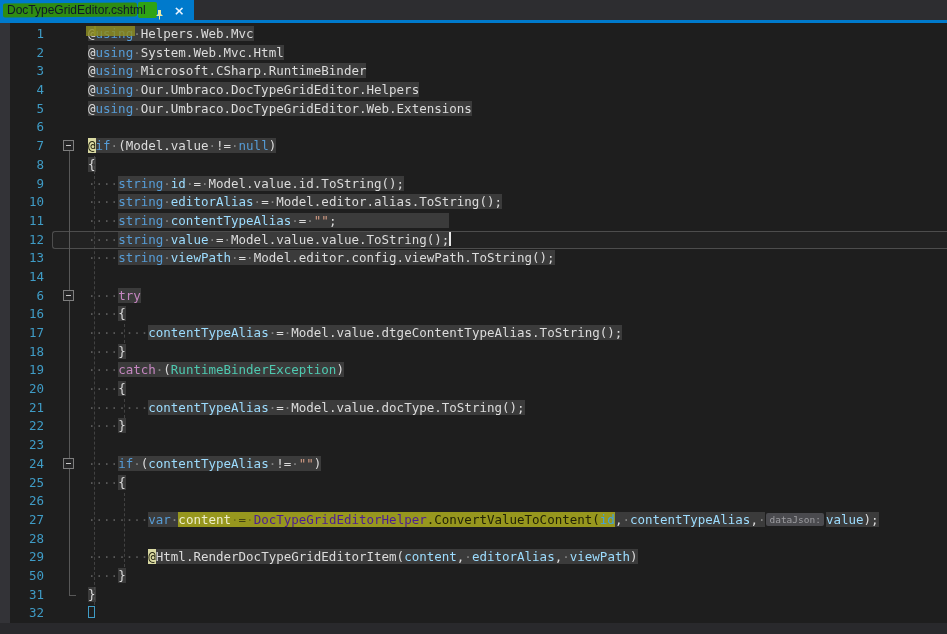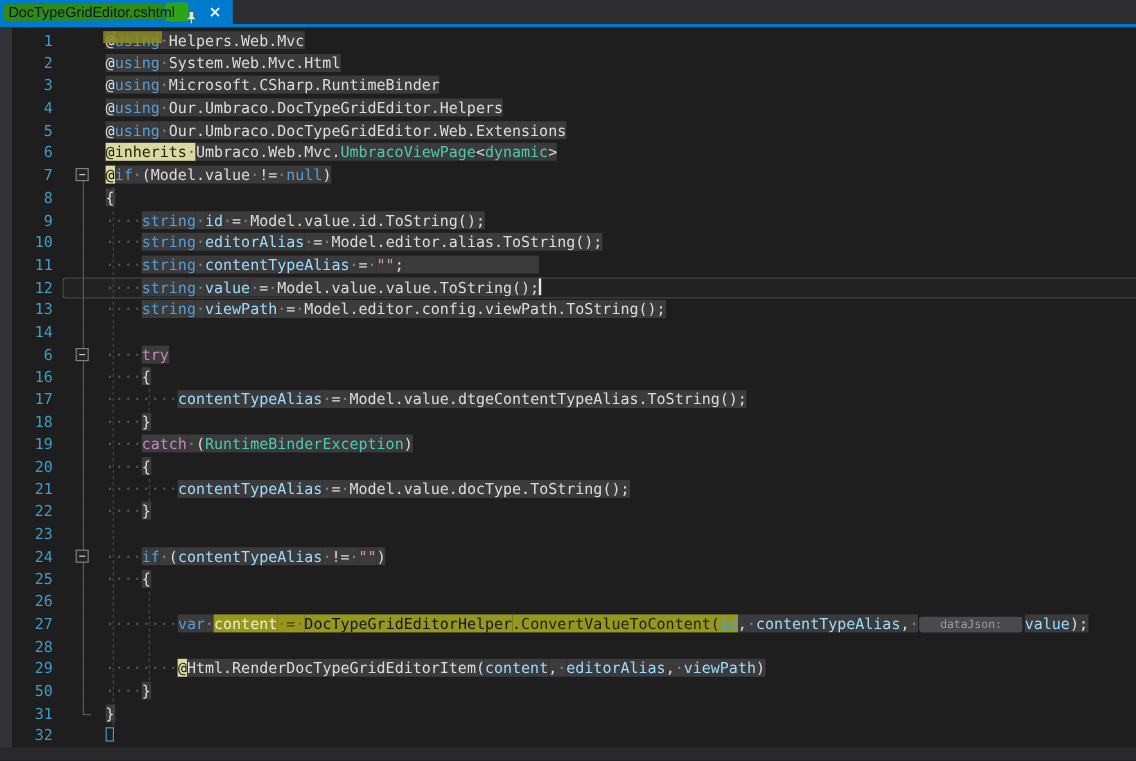--- a/index.html
+++ b/index.html
@@ -31,22 +31,22 @@
   
   .seg{background:#3B3B3B;color:#DCDCDC;}
   .kw{color:#569CD6;} .ctl{color:#C586C0;} .typ{color:#4EC9B0;} .loc{color:#9CDCFE;} .str{color:#D69D85;}
   .ind{background:transparent;color:#9E9E9E;}
   .trail{background:#3B3B3B;}
   .khaki{background:#D9D9A2;color:#232310;}
   .khaki .dot{opacity:.65;}
   .smear{position:relative;}
   .smear::after{content:"";position:absolute;left:-2px;right:-2px;top:0;height:10px;background:#8D8D22;opacity:.82;pointer-events:none;}
   .hlY{background:#97971E;}
-  .yA{color:#EDEDCB;} .yOp{color:#4545150;color:#454512;} .yTyp{color:#0f172a;text-align:right;} .yDark{color:#232307;} .yId{color:#3FA2E8;}
-  .hint{background:#4A4A4E;color:#9C9CA0;font-size:9.5px;padding:1px 17px;border-radius:2px;margin:0 2px 0 1px;vertical-align:1px;}
+  .yA{color:#EDEDCB;} .yOp{color:#4545150;color:#454512;} .yTyp{color:#4c1d95;text-align:right;} .yDark{color:#232307;} .yId{color:#3FA2E8;}
+  .hint{background:#4A4A4E;color:#9C9CA0;font-size:9.5px;padding:1px 3px;border-radius:2px;margin:0 2px 0 1px;vertical-align:1px;}
   .dot{opacity:.45;}
   .caret{display:inline-block;width:2px;height:14px;background:#E8E8E8;vertical-align:-2px;}
   .eolbox{display:inline-block;width:5px;height:10px;border:1px solid #3F9CC6;background:transparent;vertical-align:-1px;}
   .guide{position:absolute;width:0;border-left:1px dashed #565656;opacity:.65;z-index:2;pointer-events:none;}
   .bottombar{position:absolute;left:0;right:0;bottom:0;height:11px;background:#29292C;z-index:3;}
 </style>
 </head>
 <body>
 
 <div class="tabbar">
@@ -66,21 +66,21 @@
 <div class="accentbar"></div>
 
 <div class="editor">
   <div class="indmargin indmargin"></div>
   <div class="lines" id="lines">
       <div class="line"><span class="num">1</span><span class="gut"></span><span class="code"><span class="seg smear">@</span><span class="seg kw smear">using</span><span class="seg "><span class="dot">·</span></span><span class="seg ">Helpers.Web.Mvc</span></span></div>
       <div class="line"><span class="num">2</span><span class="gut"></span><span class="code"><span class="seg ">@</span><span class="seg kw">using</span><span class="seg "><span class="dot">·</span></span><span class="seg ">System.Web.Mvc.Html</span></span></div>
       <div class="line"><span class="num">3</span><span class="gut"></span><span class="code"><span class="seg ">@</span><span class="seg kw">using</span><span class="seg "><span class="dot">·</span></span><span class="seg ">Microsoft.CSharp.RuntimeBinder</span></span></div>
       <div class="line"><span class="num">4</span><span class="gut"></span><span class="code"><span class="seg ">@</span><span class="seg kw">using</span><span class="seg "><span class="dot">·</span></span><span class="seg ">Our.Umbraco.DocTypeGridEditor.Helpers</span></span></div>
       <div class="line"><span class="num">5</span><span class="gut"></span><span class="code"><span class="seg ">@</span><span class="seg kw">using</span><span class="seg "><span class="dot">·</span></span><span class="seg ">Our.Umbraco.DocTypeGridEditor.Web.Extensions</span></span></div>
-      <div class="line"><span class="num">6</span><span class="gut"></span><span class="code"><span class="seg khaki">@inherits<span class="dot">·</span></span><span class="seg ">Umbraco.Web.Mvc.</span><span class="seg typ">UmbracoViewPage</span><span class="seg ">&lt;</span><span class="seg typ">dynamic</span><span class="seg ">&gt;</span></span></div>
+      <div class="line"><span class="num">6</span><span class="gut"></span></div>
       <div class="line"><span class="num">7</span><span class="gut"><span class="vb down"></span><span class="fbox"></span></span><span class="code"><span class="seg khaki">@</span><span class="seg kw">if</span><span class="seg "><span class="dot">·</span>(Model.value<span class="dot">·</span>!=<span class="dot">·</span></span><span class="seg kw">null</span><span class="seg ">)</span></span></div>
       <div class="line"><span class="num">8</span><span class="gut"><span class="vb"></span></span><span class="code"><span class="seg ">{</span></span></div>
       <div class="line"><span class="num">9</span><span class="gut"><span class="vb"></span></span><span class="code"><span class="seg ind"><span class="dot">·</span><span class="dot">·</span><span class="dot">·</span><span class="dot">·</span></span><span class="seg kw">string</span><span class="seg "><span class="dot">·</span></span><span class="seg loc">id</span><span class="seg "><span class="dot">·</span>=<span class="dot">·</span>Model.value.id.ToString();</span></span></div>
       <div class="line"><span class="num">10</span><span class="gut"><span class="vb"></span></span><span class="code"><span class="seg ind"><span class="dot">·</span><span class="dot">·</span><span class="dot">·</span><span class="dot">·</span></span><span class="seg kw">string</span><span class="seg "><span class="dot">·</span></span><span class="seg loc">editorAlias</span><span class="seg "><span class="dot">·</span>=<span class="dot">·</span>Model.editor.alias.ToString();</span></span></div>
       <div class="line"><span class="num">11</span><span class="gut"><span class="vb"></span></span><span class="code"><span class="seg ind"><span class="dot">·</span><span class="dot">·</span><span class="dot">·</span><span class="dot">·</span></span><span class="seg kw">string</span><span class="seg "><span class="dot">·</span></span><span class="seg loc">contentTypeAlias</span><span class="seg "><span class="dot">·</span>=<span class="dot">·</span></span><span class="seg str">""</span><span class="seg ">;</span><span class="seg trail">               </span></span></div>
       <div class="line cur"><span class="num">12</span><span class="gut"><span class="vb"></span></span><span class="code"><span class="seg ind"><span class="dot">·</span><span class="dot">·</span><span class="dot">·</span><span class="dot">·</span></span><span class="seg kw">string</span><span class="seg "><span class="dot">·</span></span><span class="seg loc">value</span><span class="seg "><span class="dot">·</span>=<span class="dot">·</span>Model.value.value.ToString();</span><span class="caret"></span></span></div>
       <div class="line"><span class="num">13</span><span class="gut"><span class="vb"></span></span><span class="code"><span class="seg ind"><span class="dot">·</span><span class="dot">·</span><span class="dot">·</span><span class="dot">·</span></span><span class="seg kw">string</span><span class="seg "><span class="dot">·</span></span><span class="seg loc">viewPath</span><span class="seg "><span class="dot">·</span>=<span class="dot">·</span>Model.editor.config.viewPath.ToString();</span></span></div>
       <div class="line"><span class="num">14</span><span class="gut"><span class="vb"></span></span><span class="code"></span></div>
       <div class="line"><span class="num">6</span><span class="gut"><span class="vb"></span><span class="fbox"></span></span><span class="code"><span class="seg ind"><span class="dot">·</span><span class="dot">·</span><span class="dot">·</span><span class="dot">·</span></span><span class="seg ctl">try</span></span></div>
       <div class="line"><span class="num">16</span><span class="gut"><span class="vb"></span></span><span class="code"><span class="seg ind"><span class="dot">·</span><span class="dot">·</span><span class="dot">·</span><span class="dot">·</span></span><span class="seg ">{</span></span></div>

